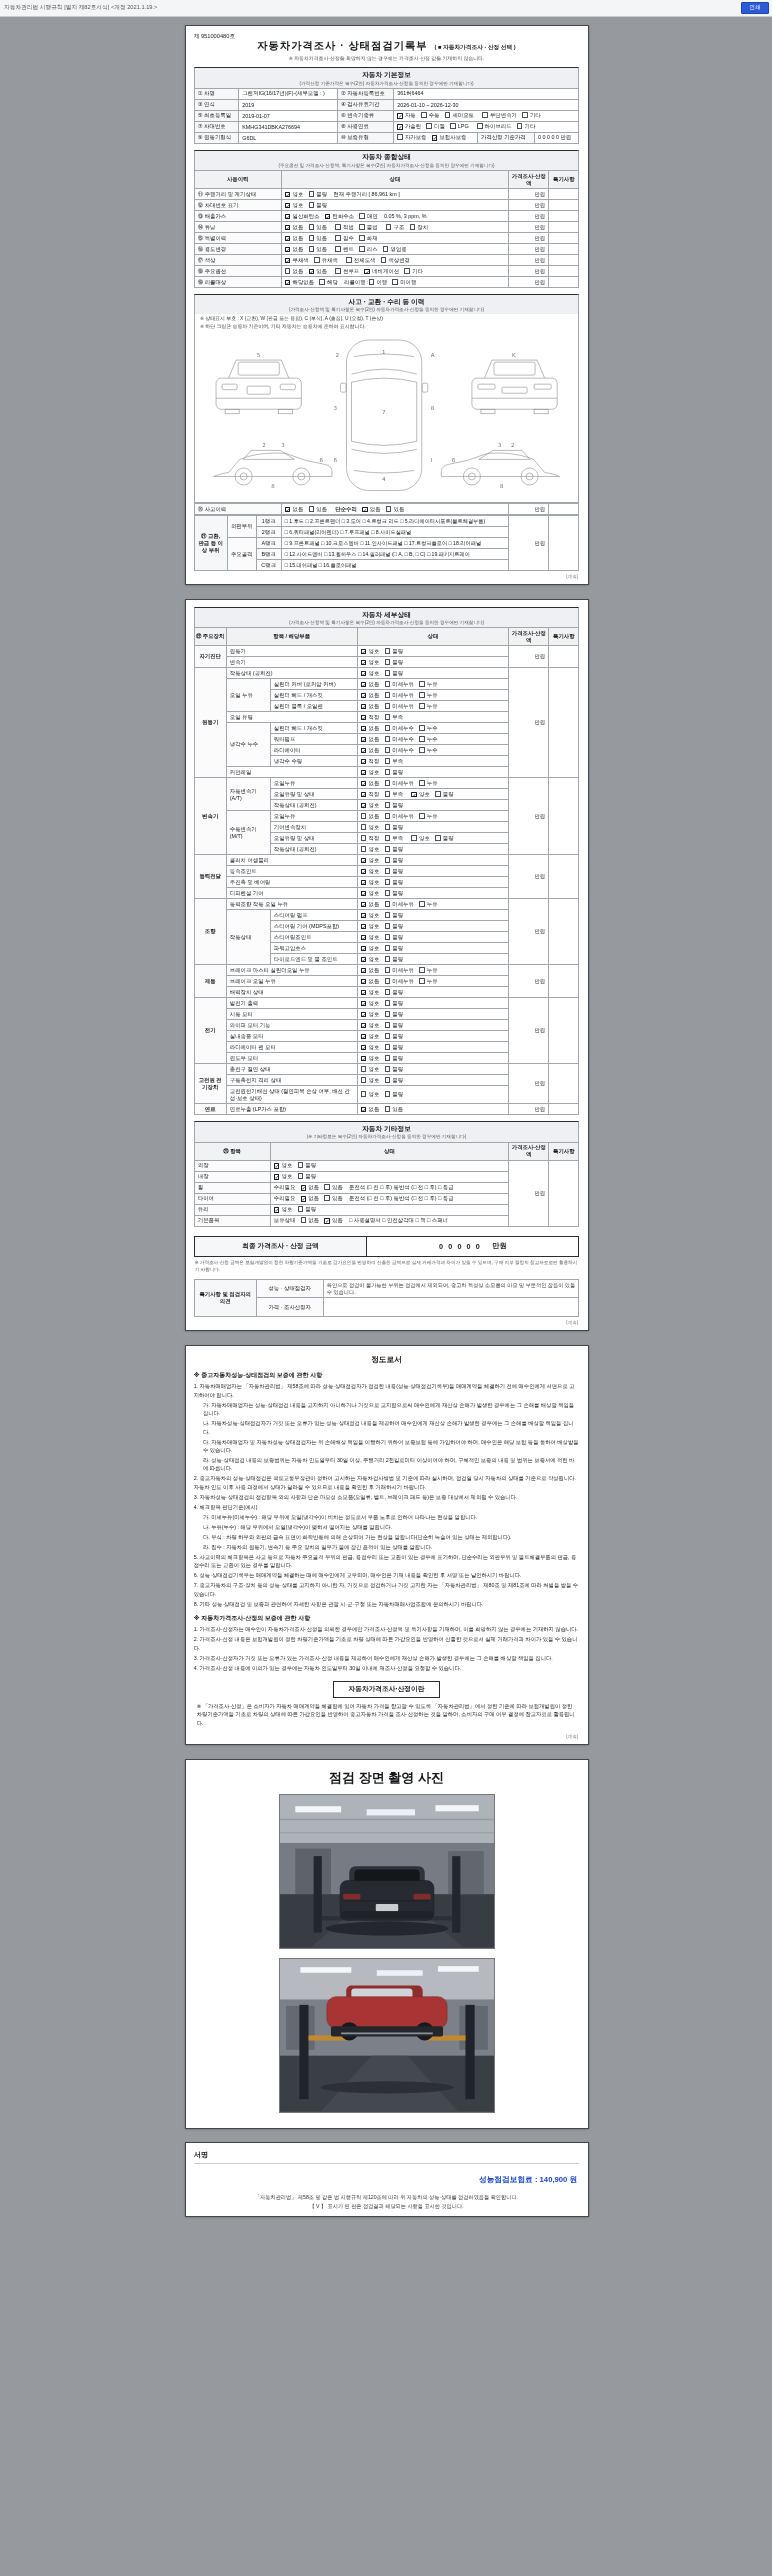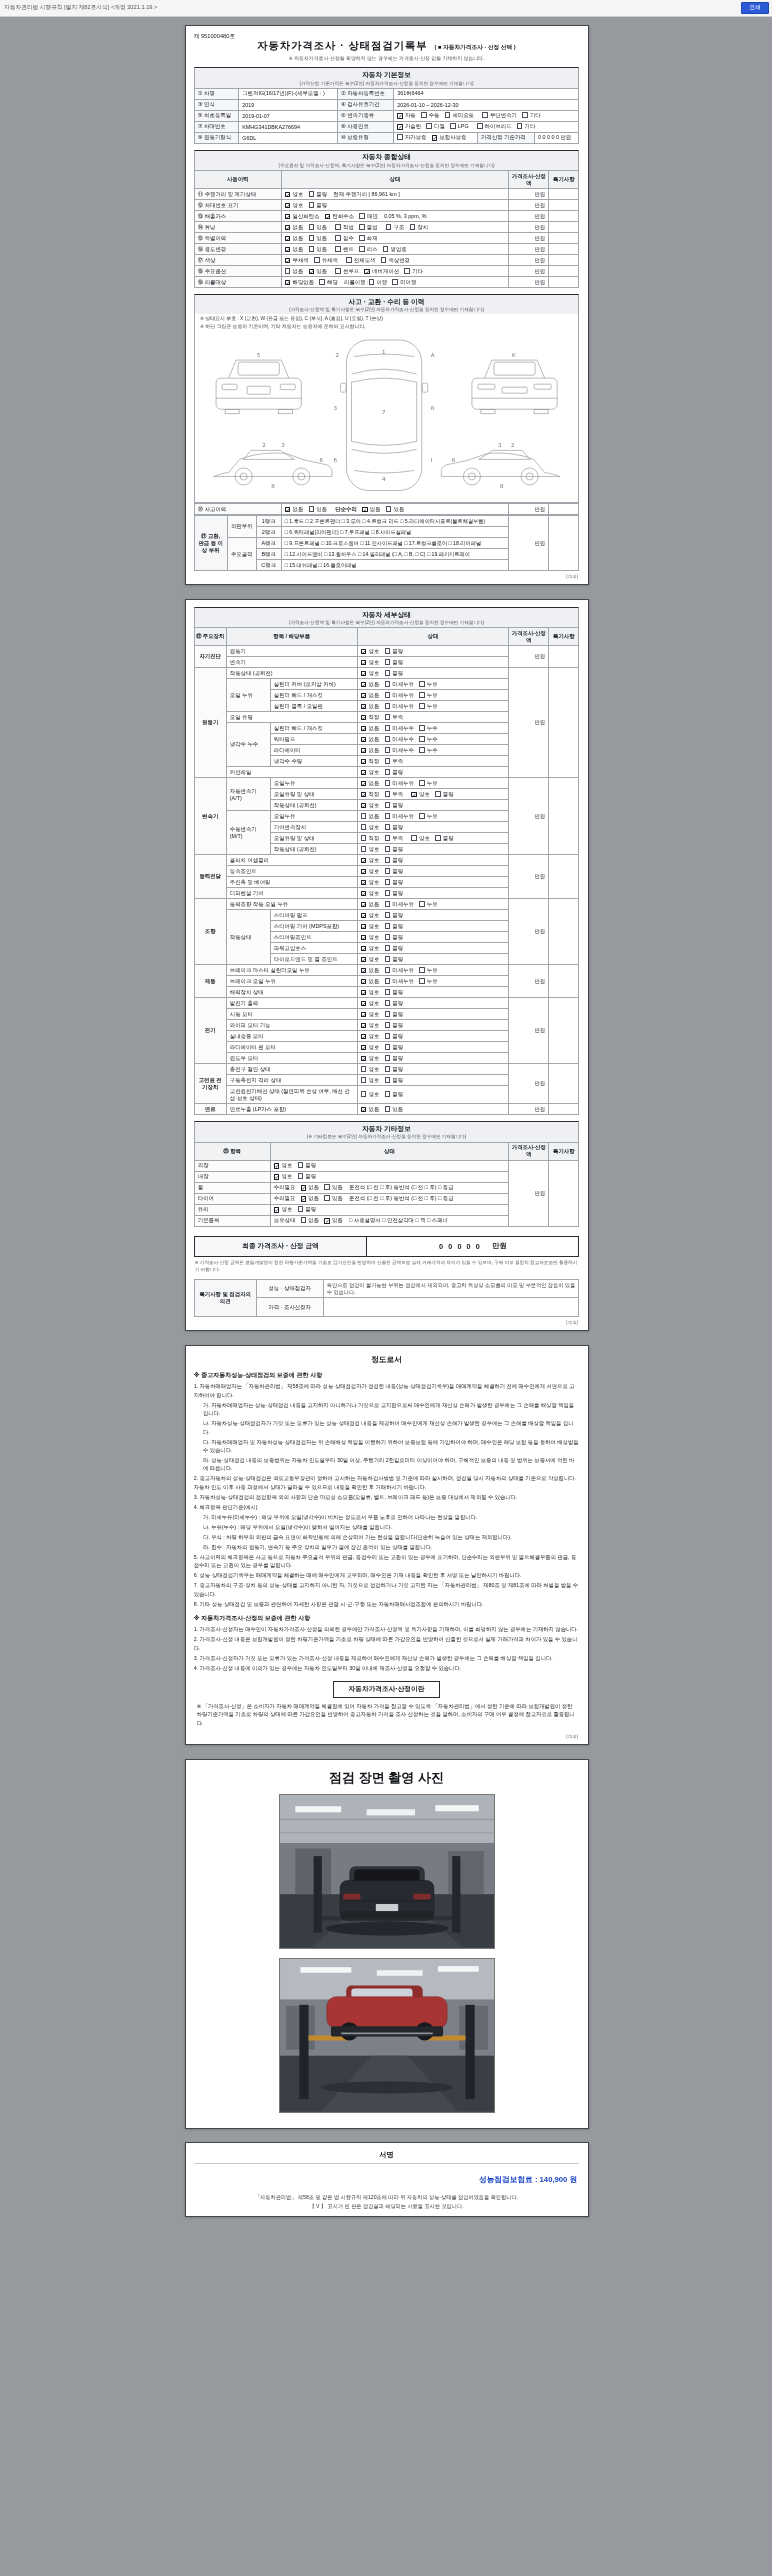--- a/index.html
+++ b/index.html
@@ -50,21 +50,21 @@
   .notice-title { text-align:center; font-size:7.7px; font-weight:700; margin:2.1px 0 6.2px; }
   .notice-sub { font-weight:700; font-size:6px; margin:6.2px 0 2.1px; }
   .np { font-size:5.3px; line-height:1.6; margin:1.5px 0; color:#222; }
   .np.ind { padding-left:9.3px; }
   .notice-box-wrap { text-align:center; margin:9.3px 0 4.1px; }
   .notice-box { display:inline-block; border:1px solid #2a2d33; padding:2.6px 14.4px; font-weight:700; font-size:6.7px; }
   .notice-box-text { font-size:5.3px; line-height:1.6; color:#222; margin:2.1px 3.1px 4.1px; }
   .photos-title { text-align:center; font-weight:700; font-size:13px; margin:2.1px 0 7.2px; }
   .photo { width:216px; margin:0 auto 9.3px; border:0.5px solid #777; }
   .photo svg { display:block; width:100%; height:auto; }
-  .sign-title { text-align:center; font-weight:700; font-size:7.2px; border-bottom:0.5px solid #ccc; padding-bottom:3.1px; margin-bottom:7.2px; }
+  .sign-title { text-align:left; font-weight:700; font-size:7.2px; border-bottom:0.5px solid #ccc; padding-bottom:3.1px; margin-bottom:7.2px; }
   .fee { text-align:right; font-size:7.7px; font-weight:700; color:#1c45c6; margin:10.3px 2.1px 9.3px; }
   .sign-line { text-align:center; font-size:5.2px; color:#333; margin:1.5px 0; }
 </style>
 </head>
 <body>
 
 <div class="topbar">
   <span>자동차관리법 시행규칙 [별지 제82호서식] &lt;개정 2021.1.19.&gt;</span>
   <button class="print-btn">인쇄</button>
 </div>

